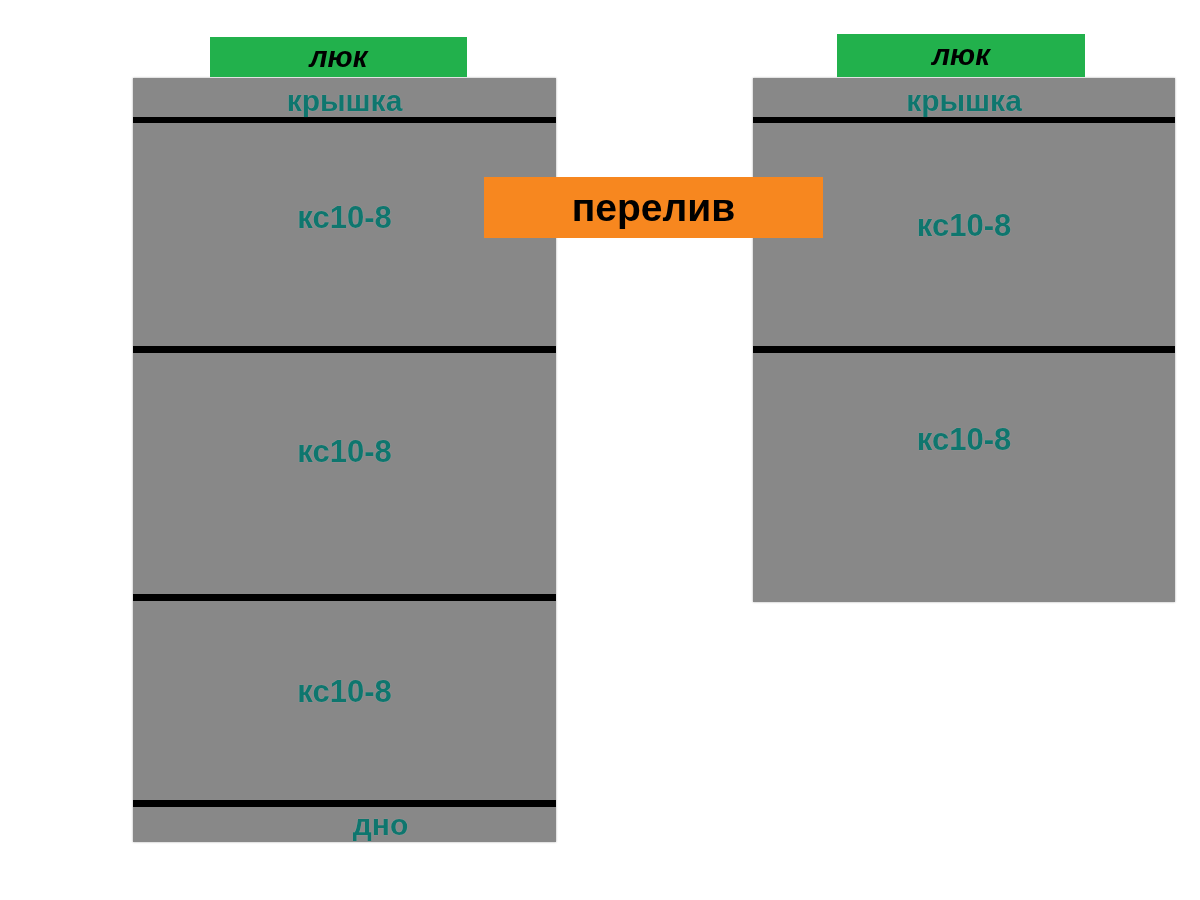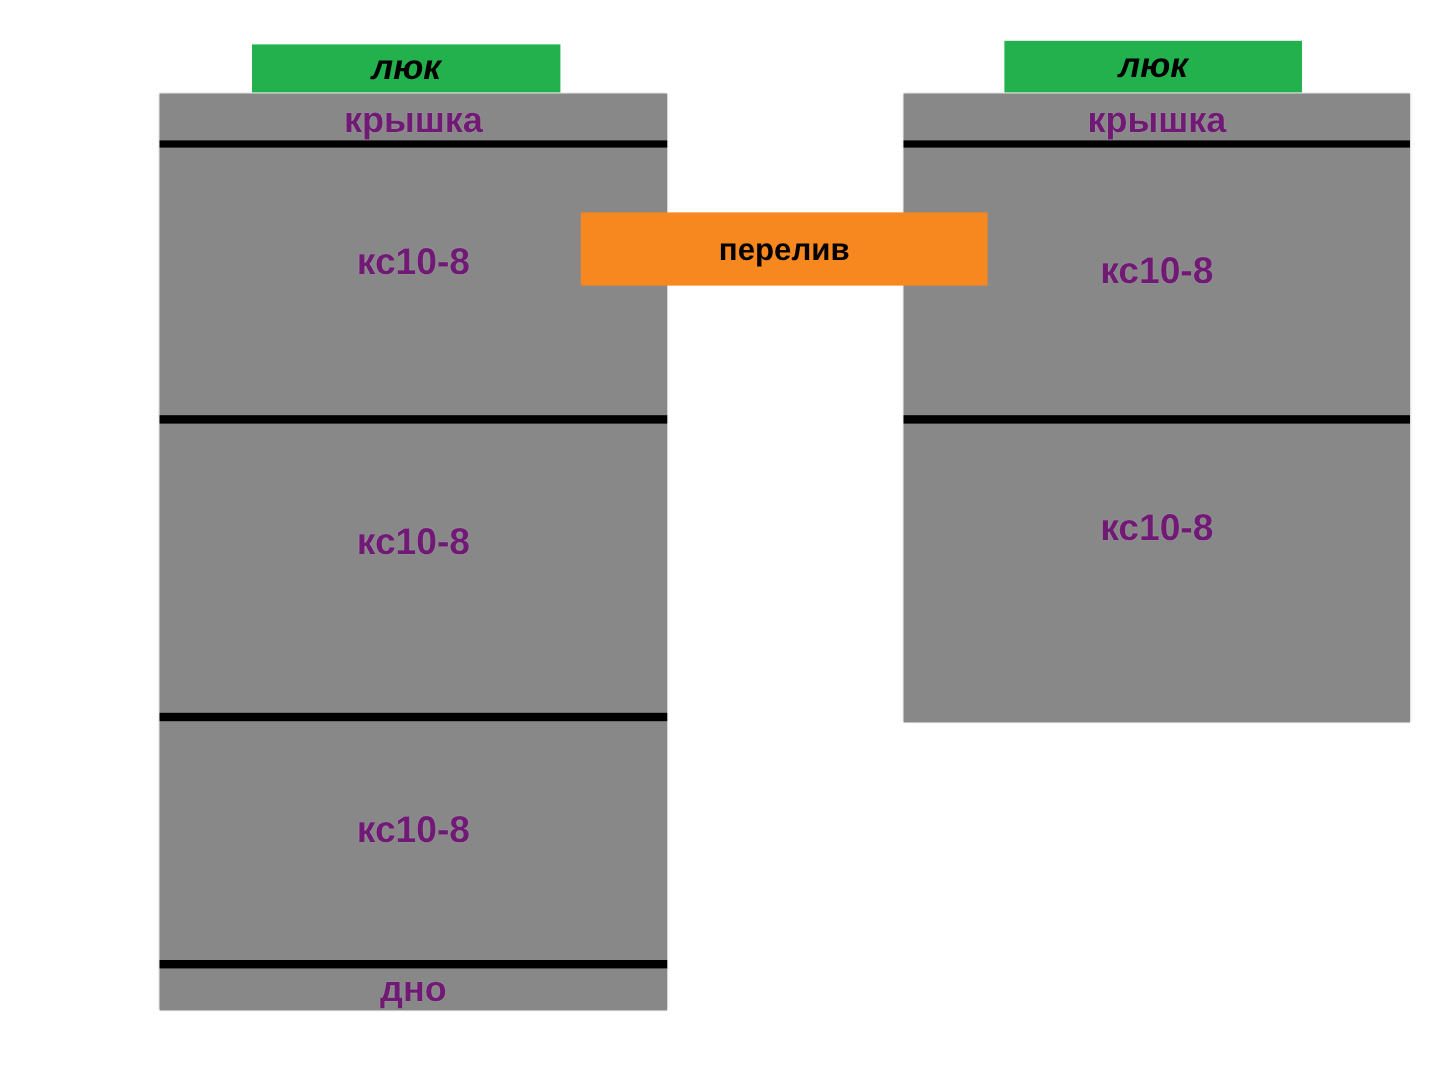--- a/index.html
+++ b/index.html
@@ -25,21 +25,21 @@
   .tank-shadow {
     box-shadow: 0 0 2px rgba(0,0,0,0.35);
   }
   .divider {
     position: absolute;
     background: #000000;
   }
   .seg-label {
     position: absolute;
     text-align: center;
-    color: #701a75;
+    color: #0f766e;
     font-weight: bold;
     line-height: 1;
     white-space: nowrap;
     text-shadow: 0 0 1px rgba(255,255,255,0.35);
   }
   .callout {
     position: absolute;
     display: flex;
     align-items: center;
     justify-content: center;
@@ -66,37 +66,37 @@
 
   <div class="divider" style="left:133px; top:117px; width:423px; height:6px;"></div>
   <div class="divider" style="left:133px; top:346px; width:423px; height:7px;"></div>
   <div class="divider" style="left:133px; top:594px; width:423px; height:7px;"></div>
   <div class="divider" style="left:133px; top:800px; width:423px; height:7px;"></div>
 
   <div class="seg-label" style="left:133px; top:86px; width:423px; font-size:30px;">крышка</div>
   <div class="seg-label" style="left:133px; top:202px; width:423px; font-size:31px;">кс10-8</div>
   <div class="seg-label" style="left:133px; top:436px; width:423px; font-size:31px;">кс10-8</div>
   <div class="seg-label" style="left:133px; top:676px; width:423px; font-size:31px;">кс10-8</div>
-  <div class="seg-label" style="left:133px; top:810px; width:423px; font-size:30px;">дно</div>
+  <div class="seg-label" style="left:133px; top:810px; width:423px; font-size:30px;padding-left:36px;">дно</div>
 
   <div class="tank tank-shadow" style="left:753px; top:78px; width:422px; height:524px;"></div>
 
   <div class="divider" style="left:753px; top:117px; width:422px; height:6px;"></div>
   <div class="divider" style="left:753px; top:346px; width:422px; height:7px;"></div>
 
   <div class="seg-label" style="left:753px; top:86px; width:422px; font-size:30px;">крышка</div>
   <div class="seg-label" style="left:753px; top:210px; width:422px; font-size:31px;">кс10-8</div>
   <div class="seg-label" style="left:753px; top:424px; width:422px; font-size:31px;">кс10-8</div>
 
   <div class="callout callout-green" style="left:210px; top:37px; width:257px; height:40px; font-size:29px;">
     <span>люк</span>
   </div>
 
   <div class="callout callout-green" style="left:837px; top:34px; width:248px; height:43px; font-size:29px;">
     <span>люк</span>
   </div>
 
 
-  <div class="callout callout-orange" style="left:484px; top:177px; width:339px; height:61px; font-size:26px;">
+  <div class="callout callout-orange" style="left:484px; top:177px; width:339px; height:61px; font-size:39px;">
     <span>перелив</span>
   </div>
 
 </div>
 
 </body></html>

